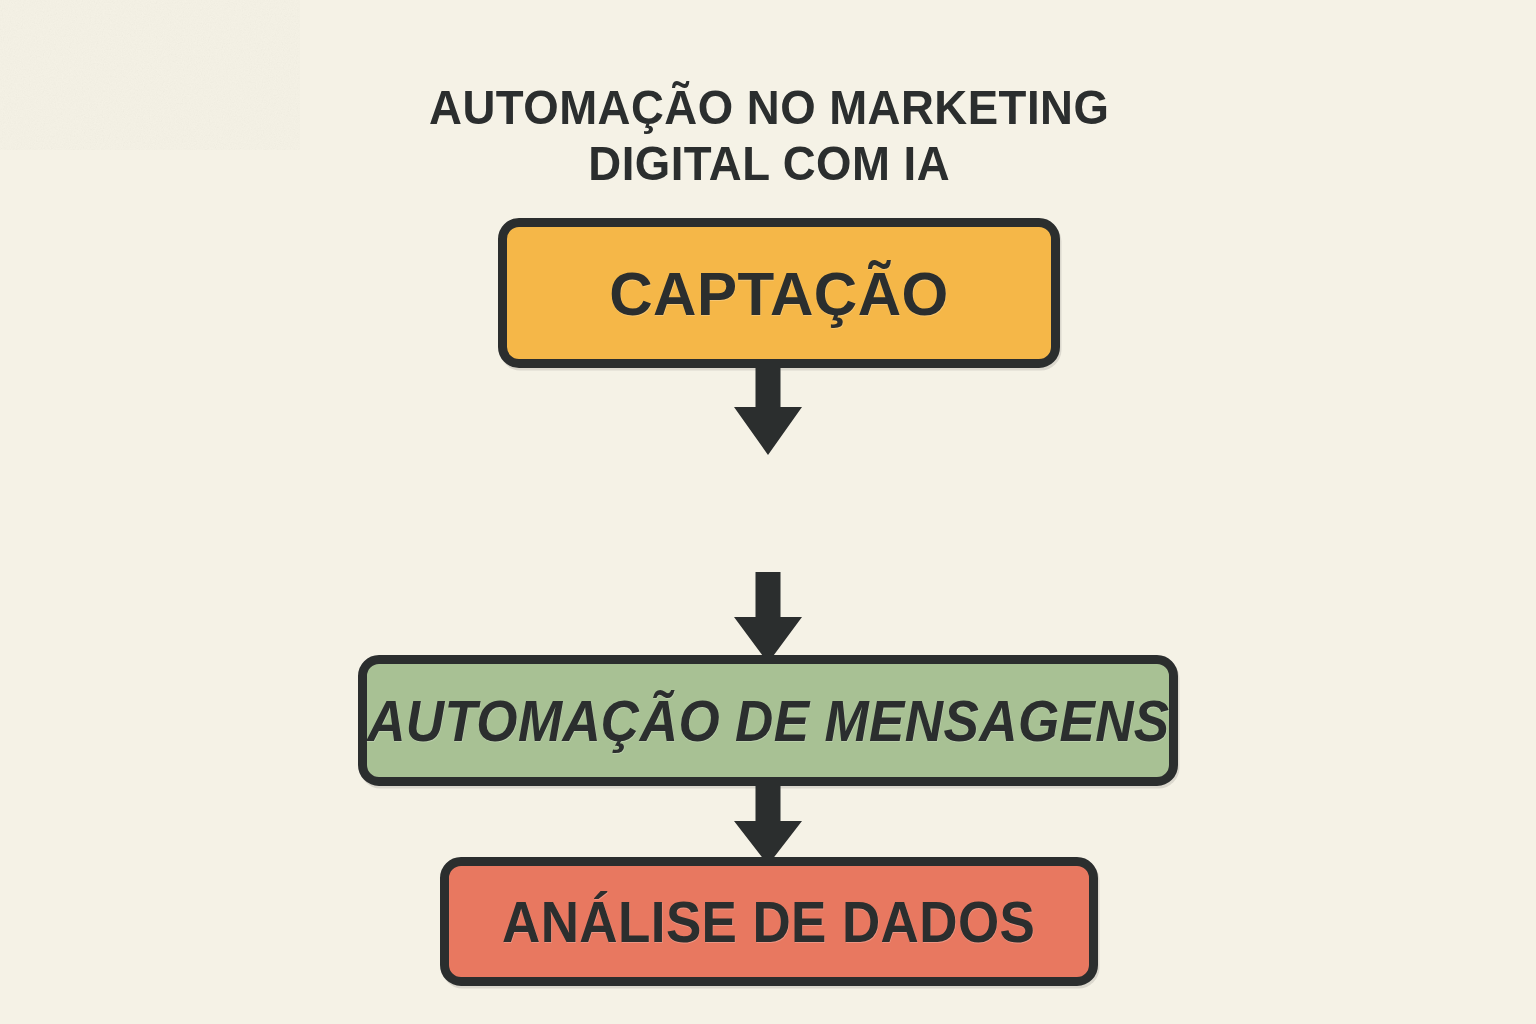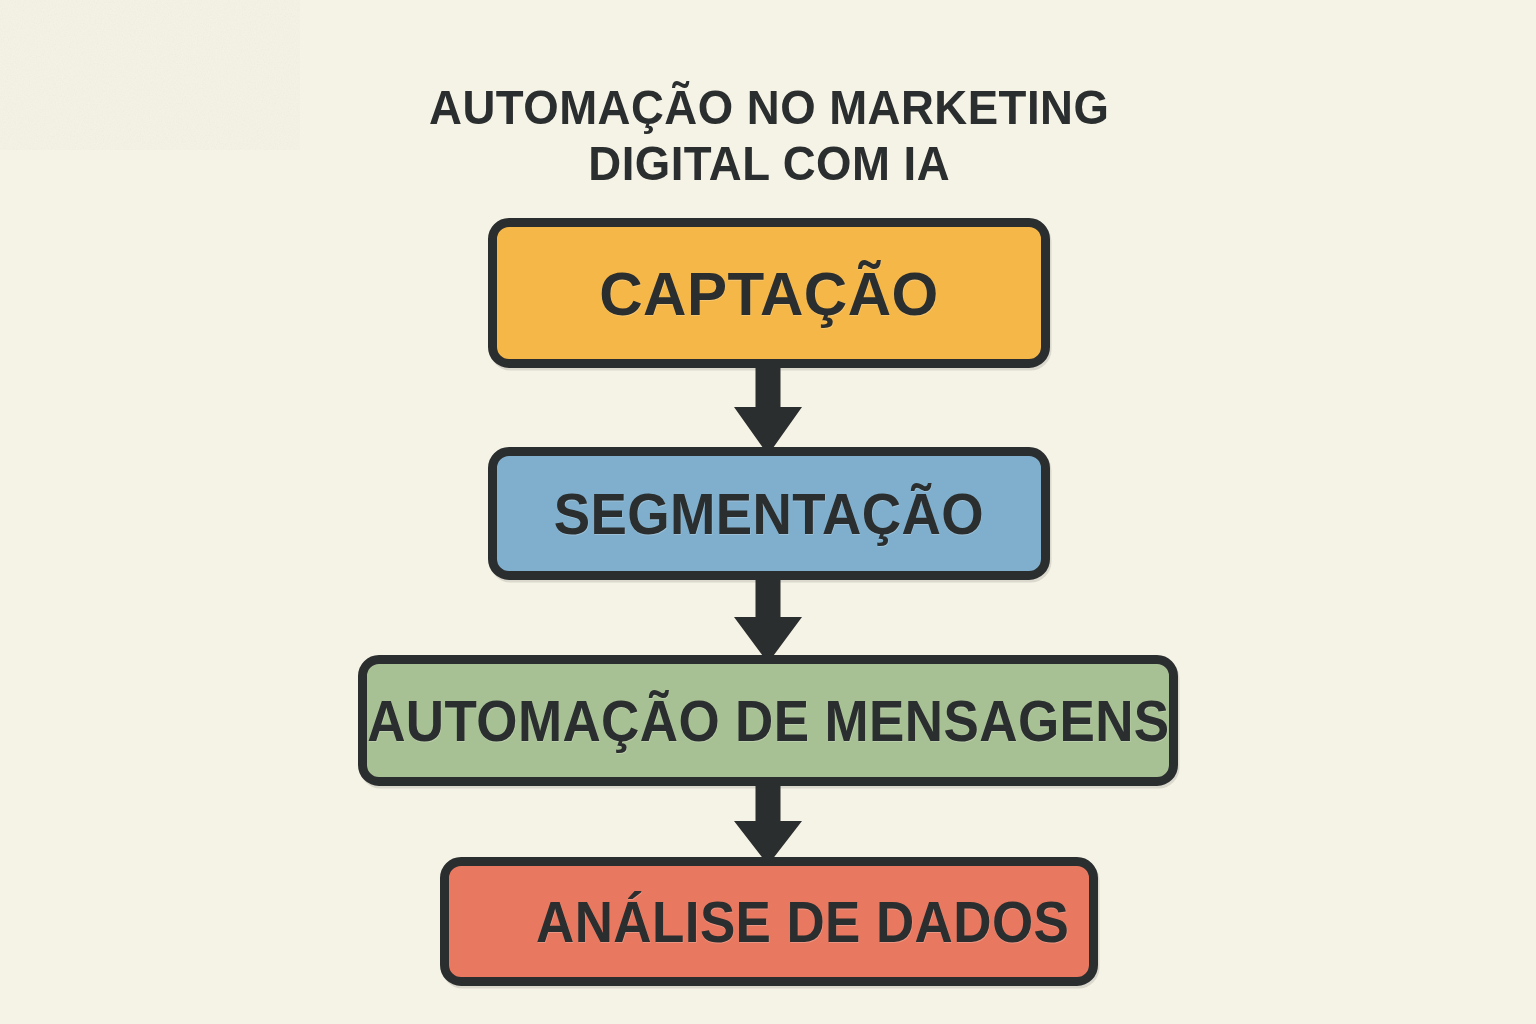--- a/index.html
+++ b/index.html
@@ -66,21 +66,21 @@
     color: #2b2e2e;
     font-family: "Liberation Sans Narrow", "Liberation Sans", sans-serif;
     font-weight: bold;
     letter-spacing: 0.4px;
     white-space: nowrap;
     text-shadow: 0.5px 1px 0 rgba(255,255,255,0.22);
   }
 
   
   #node-captacao {
-    left: 488px; top: 218px; width: 562px; height: 150px;
+    left: 498px; top: 218px; width: 562px; height: 150px;
     background-color: #f5b748;
   }
   #node-captacao .label { font-size: 62px; transform: scaleX(0.97); }
 
   #node-segmentacao {
     left: 488px; top: 447px; width: 562px; height: 133px;
     background-color: #7fafcd;
   }
   #node-segmentacao .label { font-size: 58px; transform: scaleX(0.94); }
 
@@ -122,41 +122,38 @@
   <div class="node" id="node-captacao" style="background-color: rgb(245, 183, 72); border-color: rgb(43, 46, 46);">
     <span class="label" style="color: rgb(43, 46, 46);">CAPTAÇÃO</span>
   </div>
 
   <div class="arrow" id="arrow-1">
     <svg viewBox="0 0 68 95" preserveAspectRatio="none" aria-hidden="true">
       <polygon points="21.5,0 46.5,0 46.5,47 68,47 34,95 0,47 21.5,47" fill="#2b2e2e"></polygon>
     </svg>
   </div>
 
-  <div class="node" id="node-segmentacao" style="background-color: rgb(127, 175, 205); border-color: rgb(43, 46, 46);">
-    <span class="label" style="color: rgb(43, 46, 46);">SEGMENTAÇÃO</span>
-  </div>
 
   <div class="arrow" id="arrow-2">
     <svg viewBox="0 0 68 91" preserveAspectRatio="none" aria-hidden="true">
       <polygon points="21.5,0 46.5,0 46.5,45 68,45 34,91 0,45 21.5,45" fill="#2b2e2e"></polygon>
     </svg>
   </div>
 
-  <div class="node" id="node-automacao" style="background-color: rgb(168, 193, 148); border-color: rgb(43, 46, 46);">
+  <div class="node" id="node-automacao" style="background-color: rgb(168, 193, 148); border-color: rgb(43, 46, 46); font-style: italic;">
     <span class="label" style="color: rgb(43, 46, 46);">AUTOMAÇÃO DE MENSAGENS</span>
   </div>
 
   <div class="arrow" id="arrow-3">
     <svg viewBox="0 0 68 87" preserveAspectRatio="none" aria-hidden="true">
       <polygon points="21.5,0 46.5,0 46.5,43 68,43 34,87 0,43 21.5,43" fill="#2b2e2e"></polygon>
     </svg>
   </div>
 
-  <div class="node" id="node-analise" style="background-color: rgb(232, 120, 96); border-color: rgb(43, 46, 46); justify-content: flex-end;">
+  <div class="node" id="node-analise" style="background-color: rgb(232, 120, 96); border-color: rgb(43, 46, 46);">
     <span class="label" style="color: rgb(43, 46, 46);">ANÁLISE DE DADOS</span>
   </div>
 
   <svg id="grain" xmlns="http://www.w3.org/2000/svg" aria-hidden="true">
     <filter id="noiseFilter">
       <feTurbulence type="fractalNoise" baseFrequency="0.85" numOctaves="3" stitchTiles="stitch"></feTurbulence>
       <feColorMatrix type="saturate" values="0"></feColorMatrix>
       <feComponentTransfer>
         <feFuncA type="linear" slope="0.16"></feFuncA>
       </feComponentTransfer>

